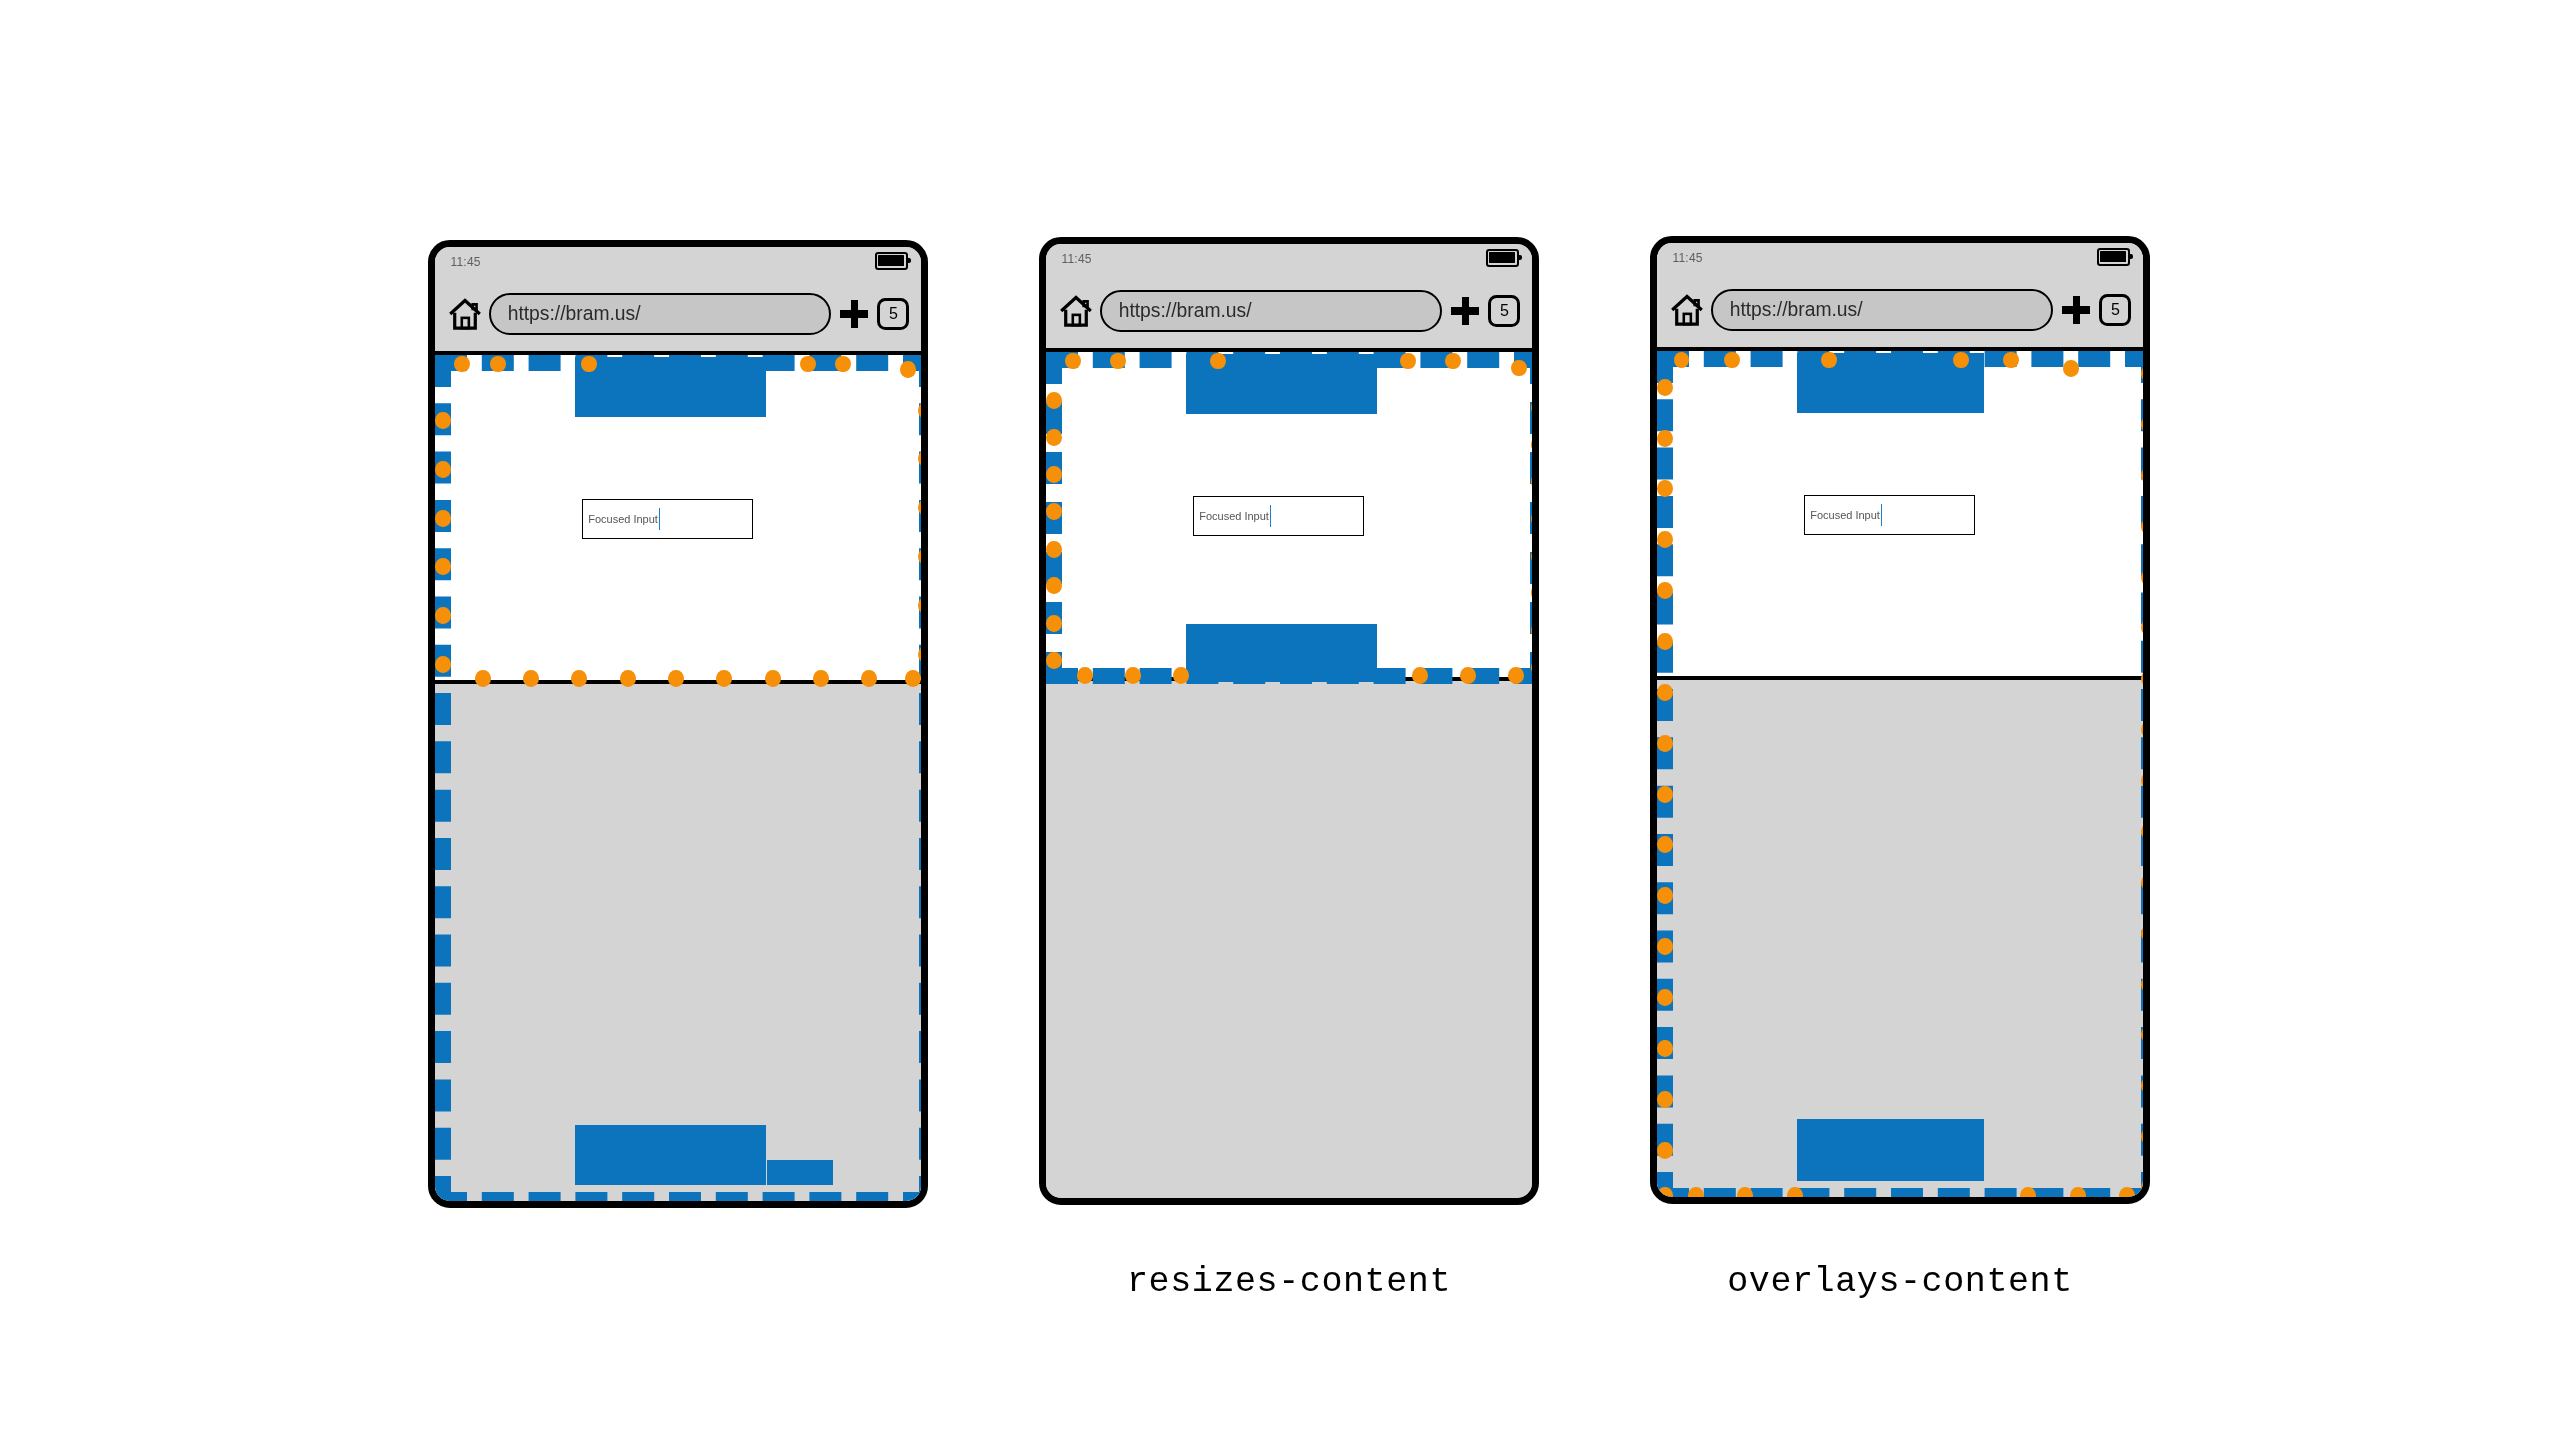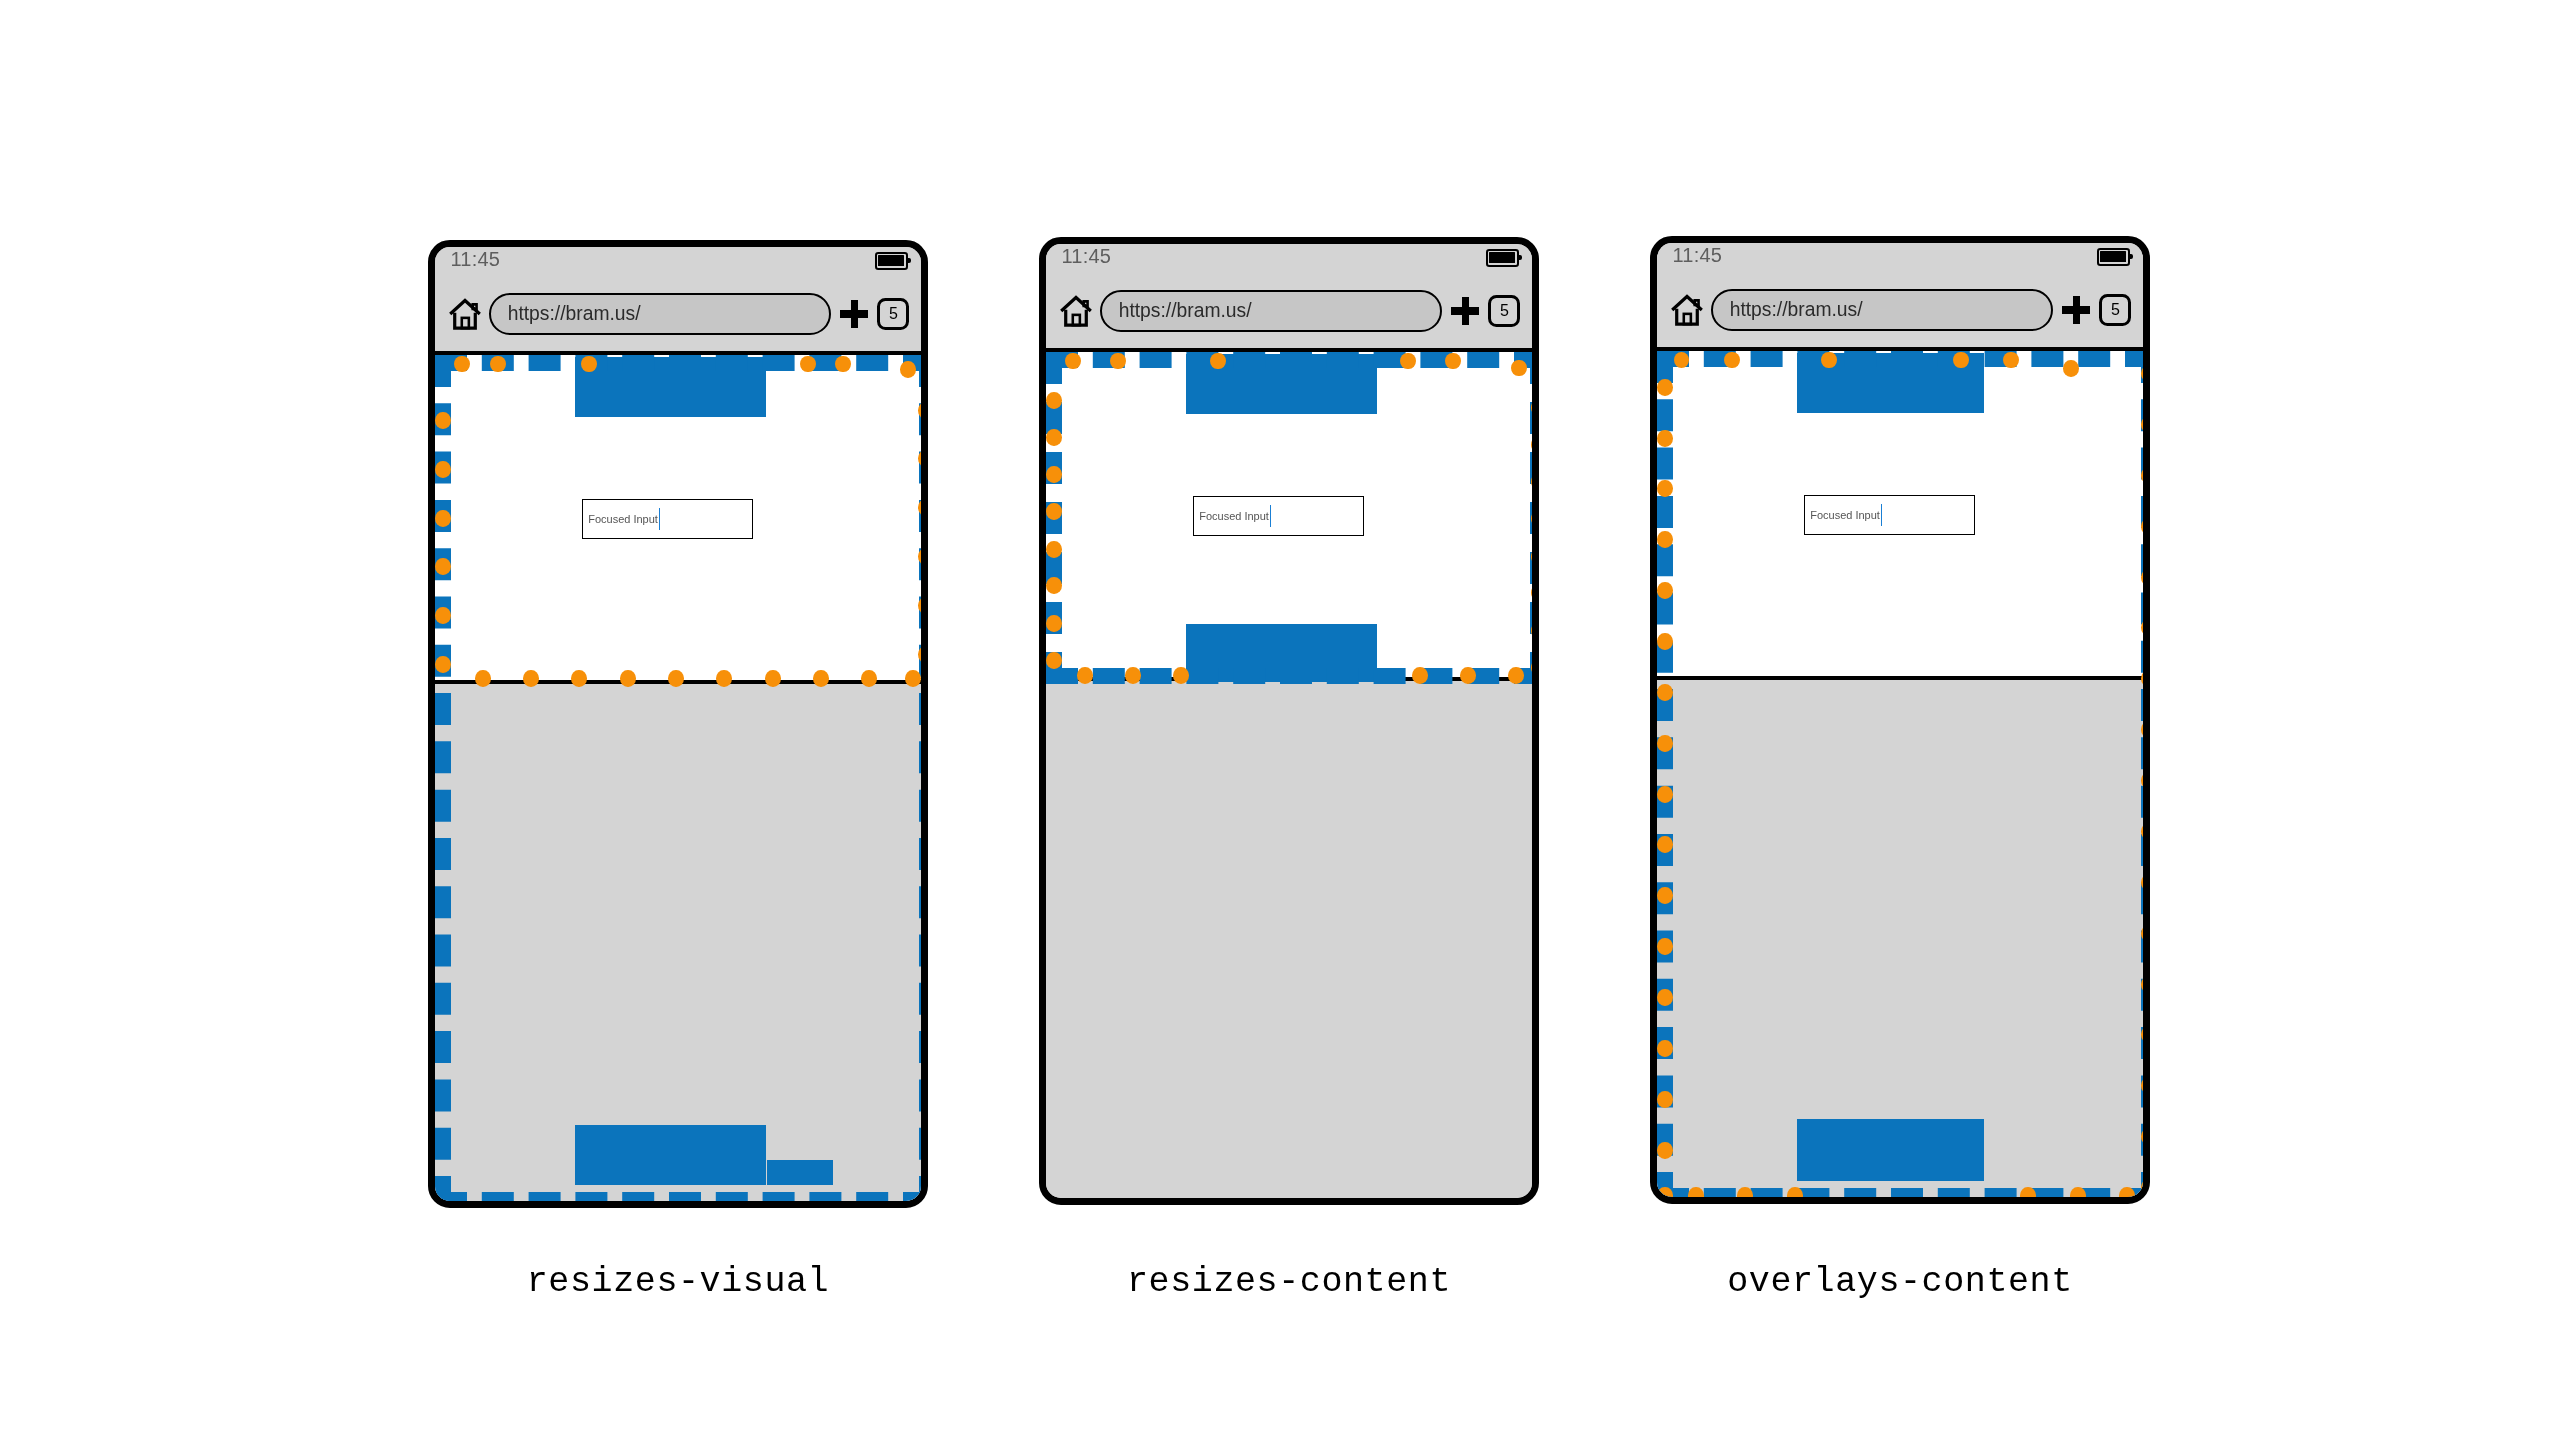--- a/index.html
+++ b/index.html
@@ -48,22 +48,22 @@
     box-sizing: border-box;
   }
   .statusbar {
     position: absolute;
     left: 0; top: 0; right: 0;
     height: 30px;
   }
   .clock {
     position: absolute;
     left: 15.5px;
-    top: 1px;
-    font-size: 20px;
+    top: 8px;
+    font-size: 12px;
     color: #5e5e5e;
     letter-spacing: 0.2px;
   }
   .battery {
     position: absolute;
     right: 13.5px;
     top: 4.5px;
     width: 33px;
     height: 18px;
     border: 2.6px solid #000;
@@ -492,18 +492,17 @@
         <div class="dot" style="left:462px; top:836px;"></div>
       </div>
 
       <div class="focused-input" style="left:147px; top:144px;">
         <span class="fi-text">Focused Input</span>
           <span class="caret"></span>
       </div>
     </div>
   </div>
 
-  <div class="caption cap-1">resizes-visual</div>
   <div class="caption cap-2">resizes-content</div>
   <div class="caption cap-3">overlays-content</div>
 
 </div>
 
 
 </body></html>

